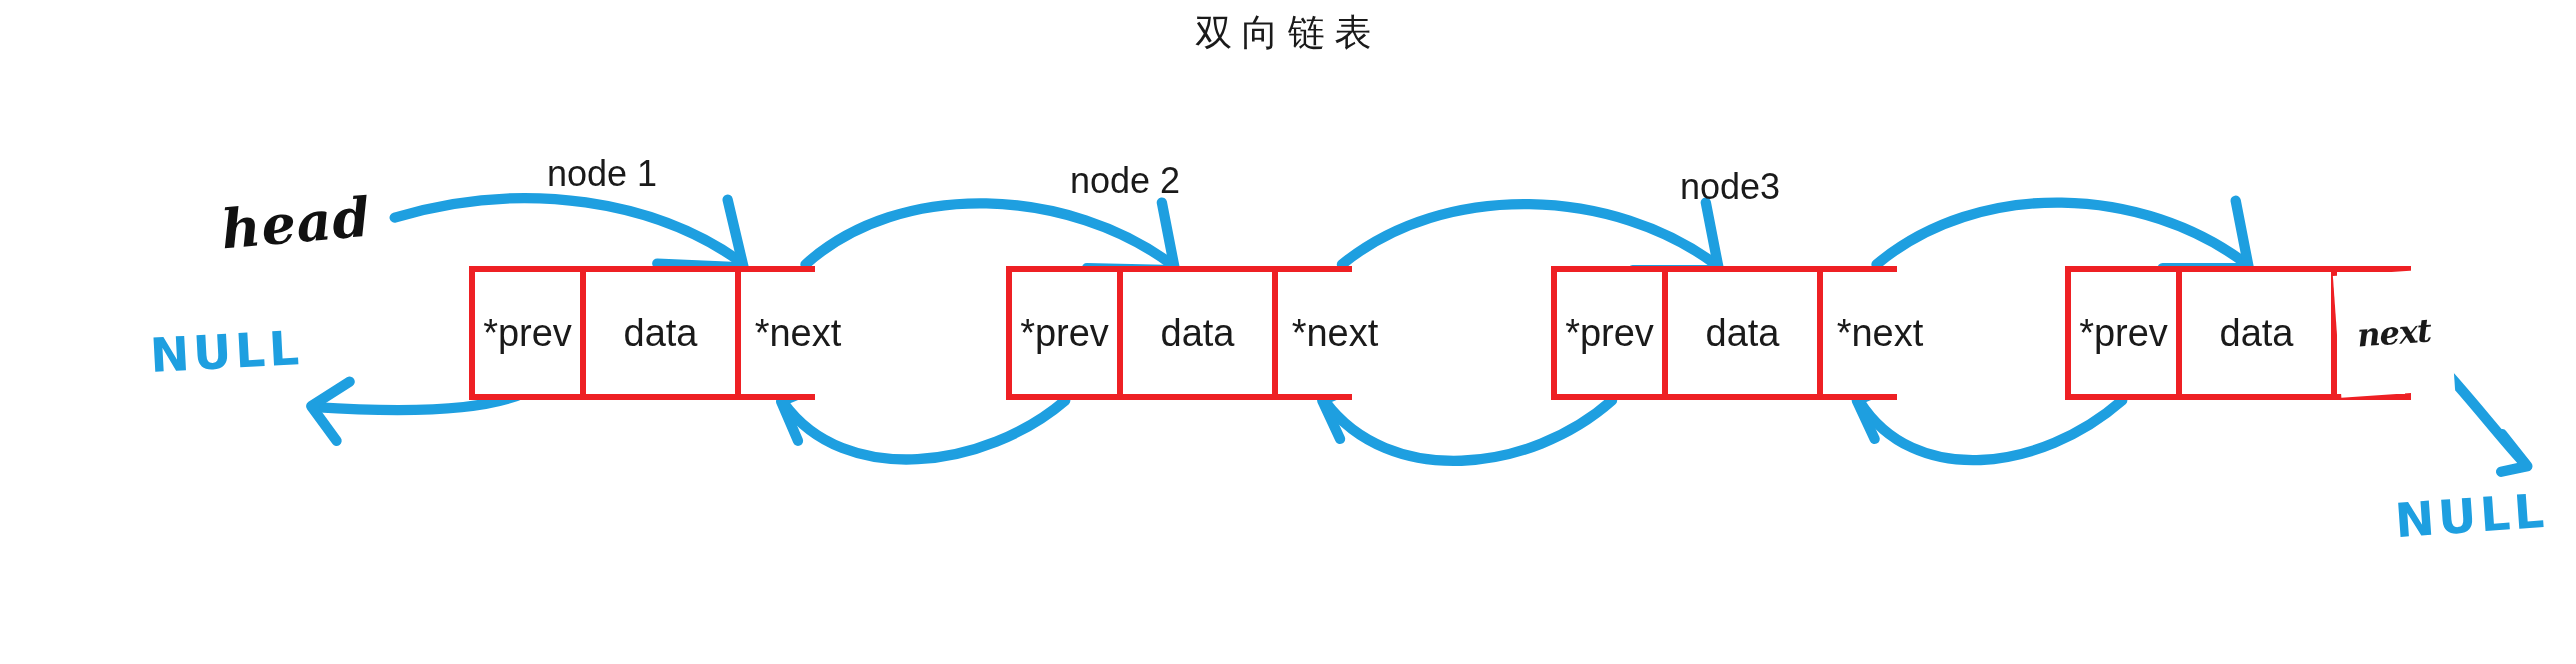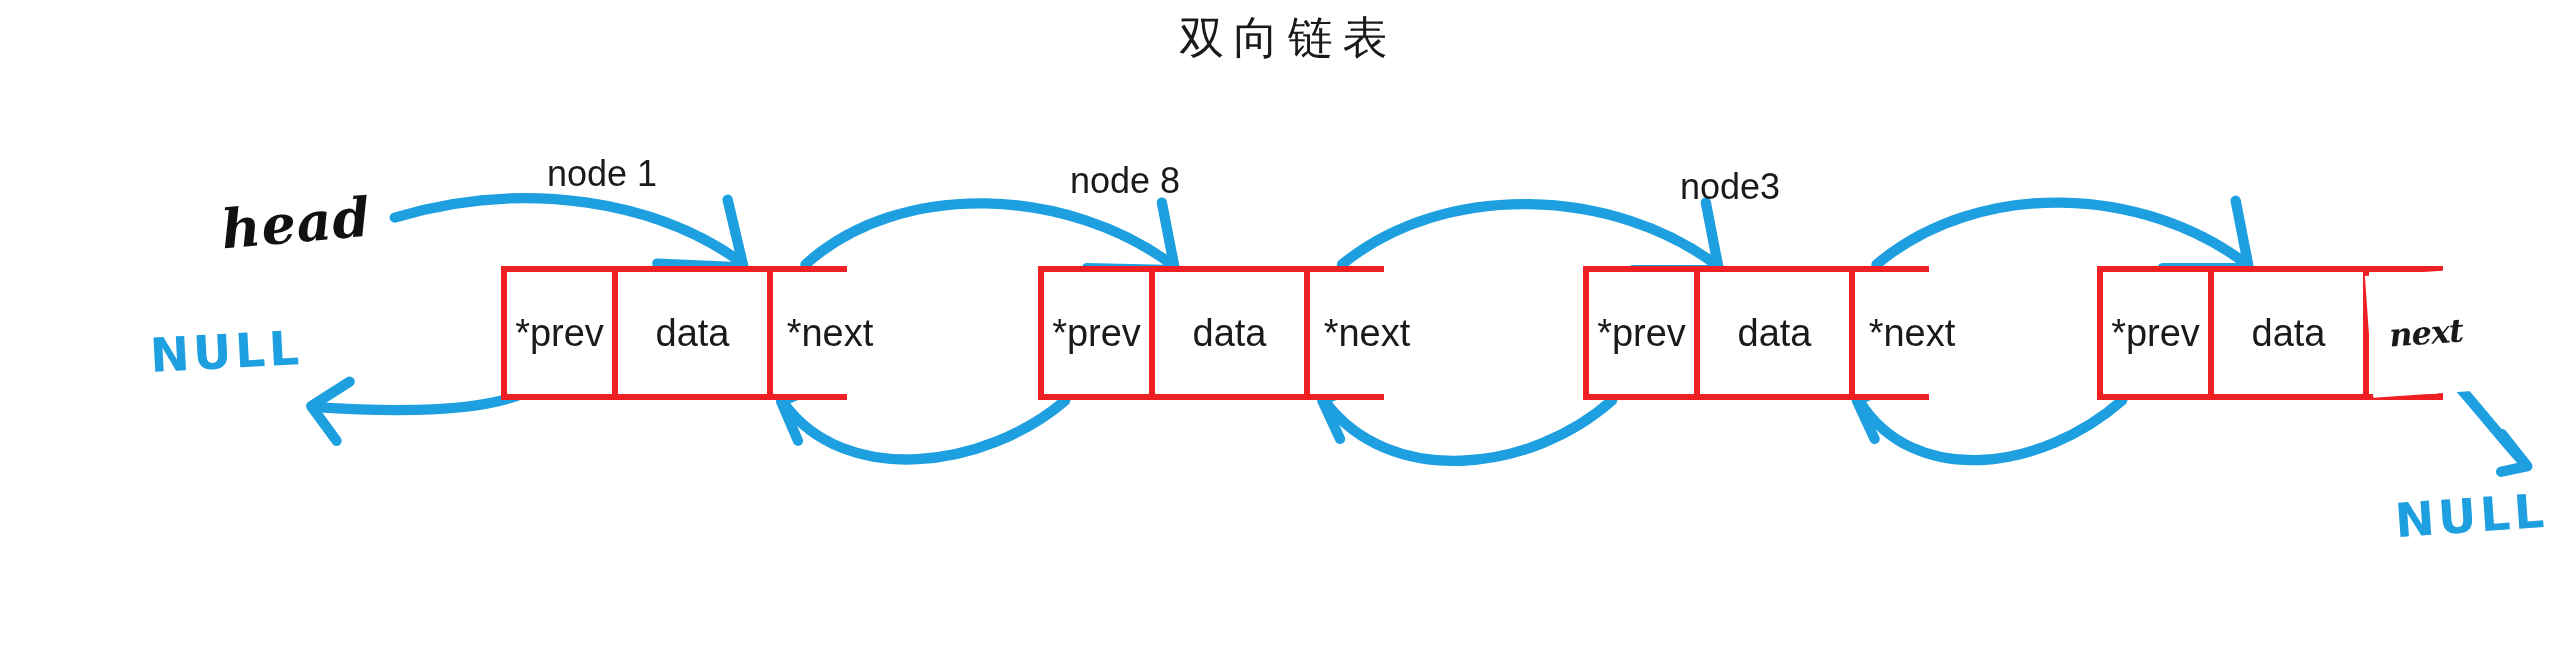--- a/index.html
+++ b/index.html
@@ -16,36 +16,35 @@
     height: 664px;
     background: #ffffff;
     overflow: hidden;
   }
   #title {
     position: absolute;
     left: 0;
     top: 7.5px;
     width: 2576px;
     text-align: center;
-    font-size: 45px;
+    font-size: 37px;
     letter-spacing: 9.4px;
     color: #1a1a1a;
     font-family: "DejaVu Sans", sans-serif;
     font-weight: 400;
   }
   .node {
     position: absolute;
     top: 266px;
     width: 346px;
     height: 134px;
     border: 6.6px solid #ee2024;
     box-sizing: border-box;
     display: flex;
     background: #ffffff;
-    margin-left: 32px;
   }
   .cell {
     flex: 0 0 auto;
     box-sizing: border-box;
     display: flex;
     align-items: center;
     justify-content: center;
     font-size: 38px;
     color: #1a1a1a;
     font-family: "Liberation Sans", sans-serif;
@@ -142,21 +141,21 @@
     <path class="arrow" d="M 2592 380 C 2630 420 2668 470 2692 495"></path>
     <path class="arrowhead" d="M 2667 463 L 2694 497 L 2666 503"></path>
   </svg>
 
   <div class="hand-ink" id="head-label">head</div>
 
   <div class="null-label" id="null-left">NULL</div>
   <div class="null-label" id="null-right">NULL</div>
 
   <div class="node-label" style="left:547px; top:153px;">node 1</div>
-  <div class="node-label" style="left:1070px; top:160px;">node 8</div>
+  <div class="node-label" style="left:1070px; top:160px;">node 2</div>
   <div class="node-label" style="left:1680px; top:166px;">node3</div>
 
   <div class="node" style="left:469px;">
     <div class="cell cell-prev">*prev</div>
     <div class="cell cell-data">data</div>
     <div class="cell cell-next">*next</div>
   </div>
 
   <div class="node" style="left:1006px;">
     <div class="cell cell-prev">*prev</div>

